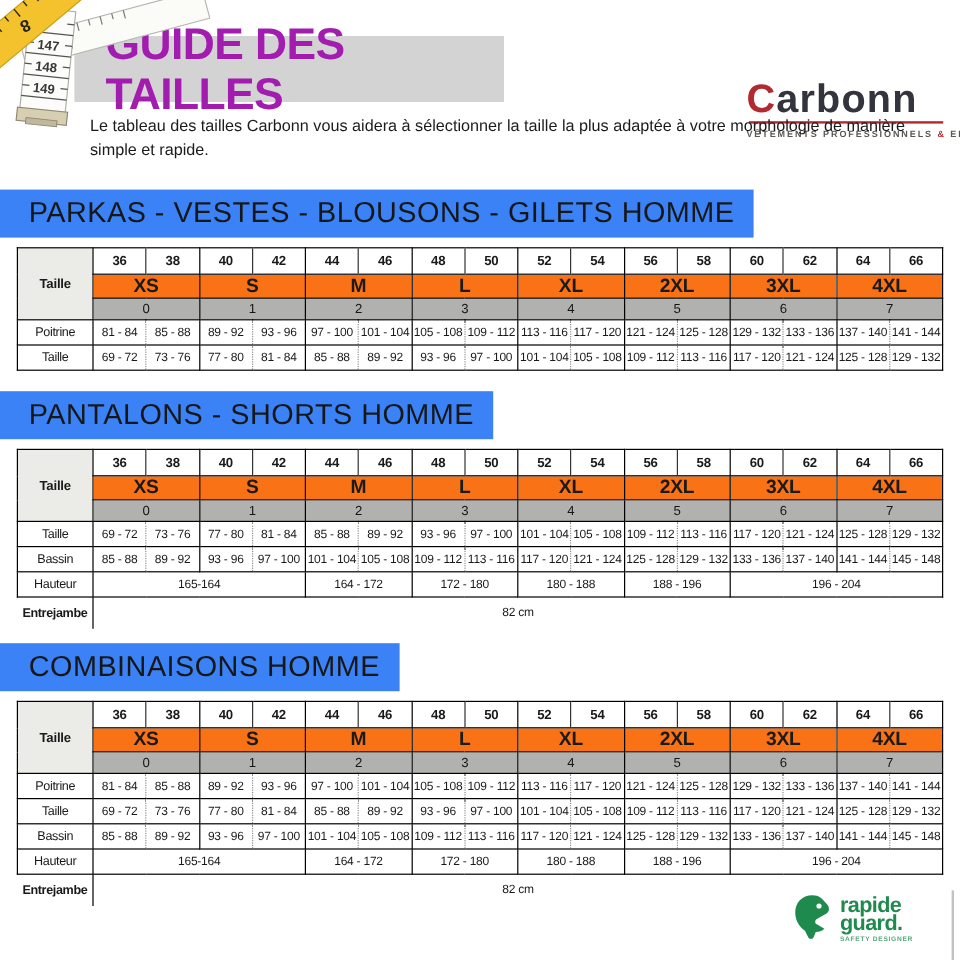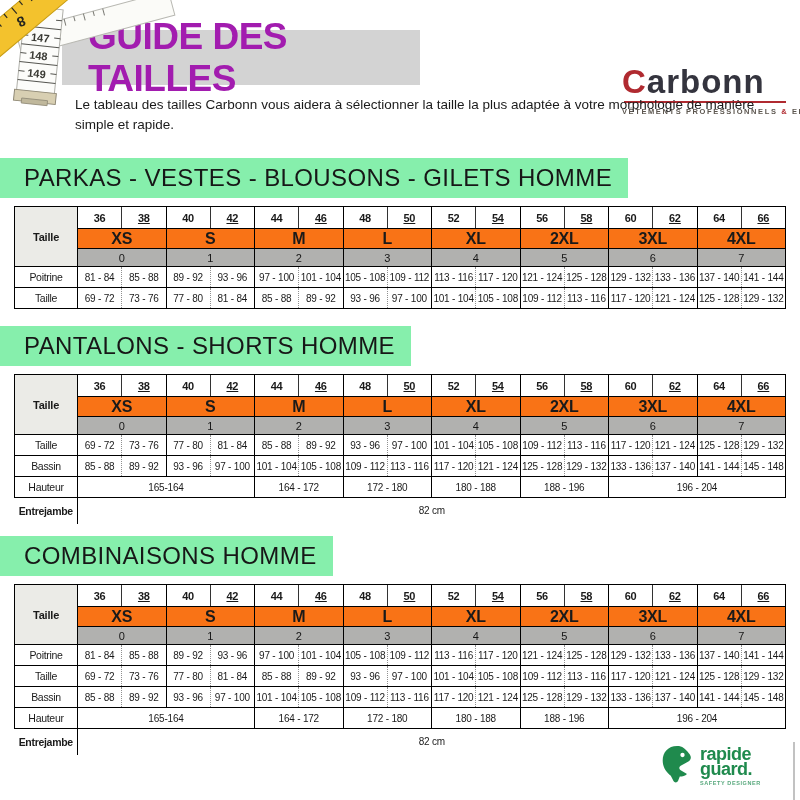--- a/index.html
+++ b/index.html
@@ -16,36 +16,36 @@
   .brand { position:absolute; left:622px; top:17px; width:166px; text-align:left;margin-top:48px; }
   .brand-word { font-size:33px; font-weight:bold; color:#34343e; letter-spacing:1px; line-height:1; }
   .brand-word .c { color:#b02a30; }
   .brand-line { height:2px; background:#b02a30; margin:3px 2px 4px; }
   .brand-tag { font-size:7.5px; font-weight:bold; letter-spacing:1.6px; color:#5c564f; white-space:nowrap; }
   .brand-tag .amp { color:#b02a30; }
 
   
   .section { position:absolute; left:0; width:800px; }
   .sec1 { top:158px; } .sec2 { top:326px; } .sec3 { top:536px; }
-  .sec-title { display:inline-block; background:#86efac; padding:6px 16px 6px 24px;
+  .sec-title { display:inline-block; background:#3b82f6; padding:6px 16px 6px 24px;
     font-size:24px; color:#171717; letter-spacing:0.4px; white-space:nowrap; }
 
   
   .tbl { margin:8px 0 0 14px; border-collapse:collapse; table-layout:fixed; width:772px; }
   .tbl td { border:1.5px solid #000; text-align:center; vertical-align:middle;
     padding:0; overflow:hidden; white-space:nowrap; font-size:10px; letter-spacing:-0.2px; background:#fff; }
   .tbl col.lblcol { width:63px; }
   .tbl tr.r-size td   { height:22px; font-weight:bold; font-size:11px; }
   .tbl tr.r-letter td { height:20px; background:#f97316; font-weight:bold; font-size:16px; }
   .tbl tr.r-code td   { height:18px; background:#b1b1af; font-size:11px; color:#161616; }
   .tbl tr.r-data td   { height:21px; }
   .tbl td.corner { background:#ebebe7; font-weight:bold; font-size:12px; }
   .tbl td.lbl { font-weight:normal; font-size:10.5px; letter-spacing:-0.3px; }
   .tbl td.bR0 { border-right:none; }
-  .tbl td.inner { border-left:1px solid #333;text-decoration:underline; }
+  .tbl td.inner { border-left:1px solid #333; }
   .tbl td.dot { border-left:1px dotted #8f8f8f; }
   .tbl tr.r-open td { border:none; height:26px; }
   .tbl tr.r-open td.open-lbl { border-right:1.5px solid #000; font-weight:bold; font-size:10.5px; letter-spacing:-0.3px; }
   .tbl tr.r-open td.open-cell { text-align:center; }
 
   
   .cg { position:absolute; left:660px; top:744px; display:flex; align-items:flex-start; gap:4px; }
   .cg-text { line-height:0.85; text-align:left; padding-top:3px; }
   .cg-word { font-size:18px; font-weight:bold; color:#1f8a4d; letter-spacing:-0.5px; }
   .cg-tag { font-size:5.5px; font-weight:bold; color:#57a87c; letter-spacing:0.6px; margin-top:3px; text-align:right; }

